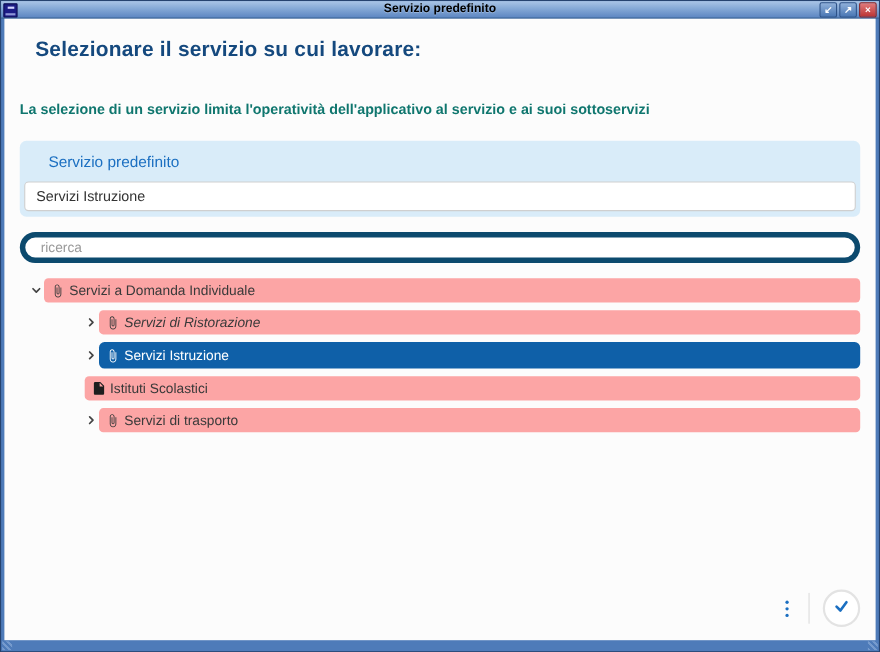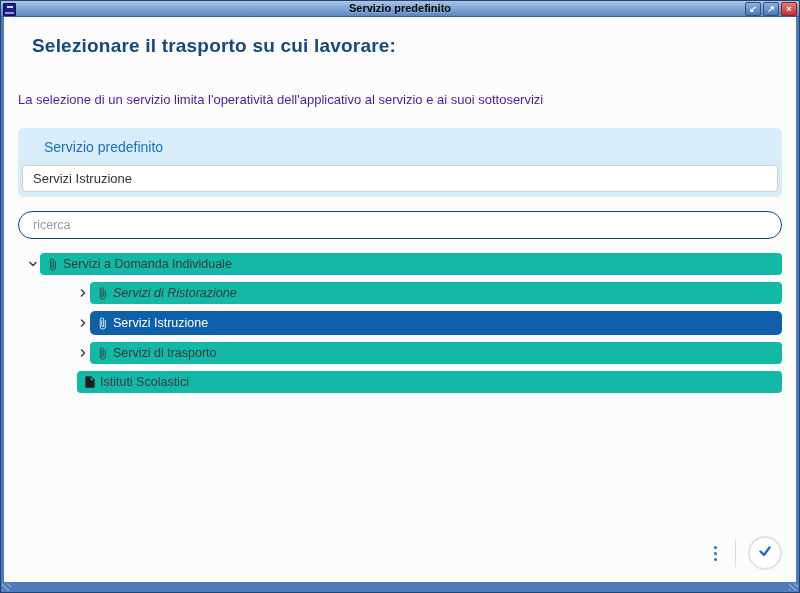--- a/index.html
+++ b/index.html
@@ -59,21 +59,21 @@
     background:repeating-linear-gradient(45deg,#7fa2d2 0 2px,transparent 2px 4px); }
   .grip.left { left:1px; } .grip.right { right:1px; }
 
   .heading {
     margin:18px 0 0 14px;
     font-size:19px; font-weight:bold; color:#15497e;
     letter-spacing:0.2px;
   }
   .description {
     margin-top:35px;
-    font-size:13px; color:#4c1d95;
+    font-size:13px; color:#0f766e;font-weight:bold;
   }
   
   .panel {
     margin-top:21px;
     background:#d9ecf9;
     border-radius:6px;
     padding:11px 4px 5px 4px;
   }
   .panel-label {
     margin-left:22px; margin-bottom:10px;
@@ -84,38 +84,38 @@
     border:1px solid #cfcfcf; border-radius:4px;
     background:#fff; padding:0 10px;
     font-size:13px; color:#333;
     font-family:"Liberation Sans", sans-serif;
     outline:none; display:block;
   }
   
   .search-input {
     margin-top:14px;
     width:100%; height:28px;
-    border:1px solid #0c4a6e; border-radius:14px;
+    border:5px solid #0c4a6e; border-radius:14px;
     background:#fff; padding:0 14px;
     font-size:12.5px; color:#333;
     font-family:"Liberation Sans", sans-serif;
     outline:none; display:block;
   }
   .search-input::placeholder { color:#9a9a9a; }
   
   .tree { margin-top:14px; }
   .tree-row { display:flex; align-items:center; margin-bottom:7px; height:22px; }
   .chev {
     width:14px; height:14px; flex:0 0 14px;
     display:flex; align-items:center; justify-content:center;
     color:#444;
   }
   .row-bg {
     flex:1 1 auto; height:22px;
-    background:#14b8a6; border-radius:4px;
+    background:#fca5a5; border-radius:4px;
     display:flex; align-items:center;
     padding-left:5px;
   }
   .tree-row.selected { height:24px; }
   .tree-row.selected .row-bg {
     background:#0f60a8; height:24px; border-radius:5px; color:#fff;
   }
   .node-icon { width:15px; height:15px; display:flex; align-items:center; justify-content:center; margin-right:3px; }
   .node-label { font-size:12.5px; color:#3a3a3a; }
   .tree-row.selected .node-label { color:#fff; }
@@ -148,21 +148,21 @@
       <div class="tb-btn blue">
           <span>↗</span>
         </div>
       <div class="tb-btn red">
           <span>×</span>
         </div>
     </div>
   </div>
 
   <div class="content">
-    <h1 class="heading">Selezionare il trasporto su cui lavorare:</h1>
+    <h1 class="heading">Selezionare il servizio su cui lavorare:</h1>
     <p class="description">La selezione di un servizio limita l'operatività dell'applicativo al servizio e ai suoi sottoservizi</p>
 
     <div class="panel">
       <div class="panel-label">Servizio predefinito</div>
       <input class="panel-input" type="text" readonly="" value="Servizi Istruzione" style="">
     </div>
 
     <input class="search-input" type="text" placeholder="ricerca" style="">
 
     <div class="tree" id="tree">
@@ -204,43 +204,43 @@
           </span>
           <div class="row-bg">
             <span class="node-icon">
               <svg width="13" height="13" viewBox="0 0 24 24">
                 <path fill="#ffffff" d="M16.5 6v11.5c0 2.21-1.79 4-4 4s-4-1.79-4-4V5c0-1.38 1.12-2.5 2.5-2.5s2.5 1.12 2.5 2.5v10.5c0 .55-.45 1-1 1s-1-.45-1-1V6H10v9.5c0 1.38 1.12 2.5 2.5 2.5s2.5-1.12 2.5-2.5V5c0-2.21-1.79-4-4-4S7 2.79 7 5v12.5c0 3.04 2.46 5.5 5.5 5.5s5.5-2.46 5.5-5.5V6h-1.5z"></path>
               </svg>
             </span>
             <span class="node-label">Servizi Istruzione</span>
           </div>
         </div>
-        <div class="tree-row" style="margin-left: 58px;">
-          <span class="chev">
-            <svg width="10" height="10" viewBox="0 0 10 10">
-              <polyline points="3.5,2 6.5,5 3.5,8" fill="none" stroke="#444" stroke-width="1.6" stroke-linecap="round" stroke-linejoin="round"></polyline>
-            </svg>
-          </span>
-          <div class="row-bg">
-            <span class="node-icon">
-              <svg width="13" height="13" viewBox="0 0 24 24">
-                <path fill="#3a3a3a" d="M16.5 6v11.5c0 2.21-1.79 4-4 4s-4-1.79-4-4V5c0-1.38 1.12-2.5 2.5-2.5s2.5 1.12 2.5 2.5v10.5c0 .55-.45 1-1 1s-1-.45-1-1V6H10v9.5c0 1.38 1.12 2.5 2.5 2.5s2.5-1.12 2.5-2.5V5c0-2.21-1.79-4-4-4S7 2.79 7 5v12.5c0 3.04 2.46 5.5 5.5 5.5s5.5-2.46 5.5-5.5V6h-1.5z"></path>
-              </svg>
-            </span>
-            <span class="node-label">Servizi di trasporto</span>
-          </div>
-        </div>
         <div class="tree-row" style="margin-left: 59px;">
           <div class="row-bg">
             <span class="node-icon">
               <svg width="14" height="14" viewBox="0 0 24 24">
                 <path fill="#1e1e1e" d="M6 2c-1.1 0-1.99.9-1.99 2L4 20c0 1.1.89 2 1.99 2H18c1.1 0 2-.9 2-2V8l-6-6H6zm7 7V3.5L18.5 9H13z"></path>
               </svg>
             </span>
             <span class="node-label">Istituti Scolastici</span>
+          </div>
+        </div>
+        <div class="tree-row" style="margin-left: 58px;">
+          <span class="chev">
+            <svg width="10" height="10" viewBox="0 0 10 10">
+              <polyline points="3.5,2 6.5,5 3.5,8" fill="none" stroke="#444" stroke-width="1.6" stroke-linecap="round" stroke-linejoin="round"></polyline>
+            </svg>
+          </span>
+          <div class="row-bg">
+            <span class="node-icon">
+              <svg width="13" height="13" viewBox="0 0 24 24">
+                <path fill="#3a3a3a" d="M16.5 6v11.5c0 2.21-1.79 4-4 4s-4-1.79-4-4V5c0-1.38 1.12-2.5 2.5-2.5s2.5 1.12 2.5 2.5v10.5c0 .55-.45 1-1 1s-1-.45-1-1V6H10v9.5c0 1.38 1.12 2.5 2.5 2.5s2.5-1.12 2.5-2.5V5c0-2.21-1.79-4-4-4S7 2.79 7 5v12.5c0 3.04 2.46 5.5 5.5 5.5s5.5-2.46 5.5-5.5V6h-1.5z"></path>
+              </svg>
+            </span>
+            <span class="node-label">Servizi di trasporto</span>
           </div>
         </div>
       </div>
 
     <div class="footer">
       <div class="kebab">
           <i></i>
           <i></i>
           <i></i>
         </div>

